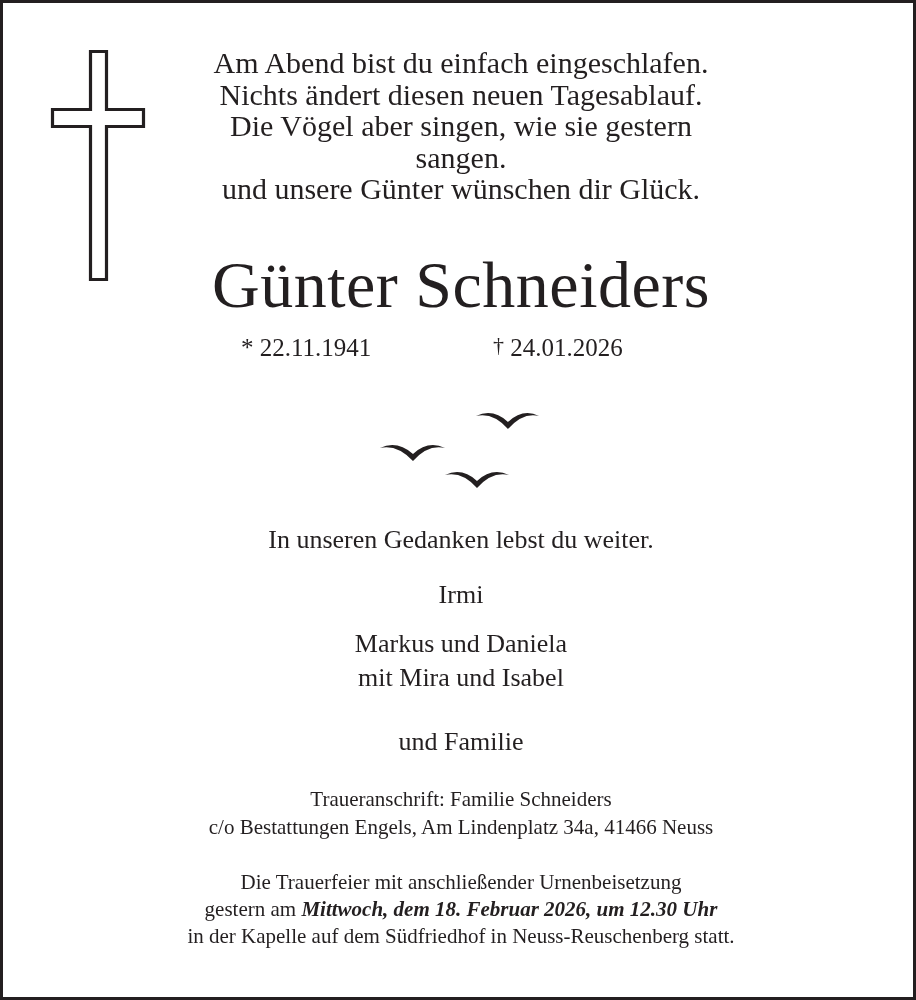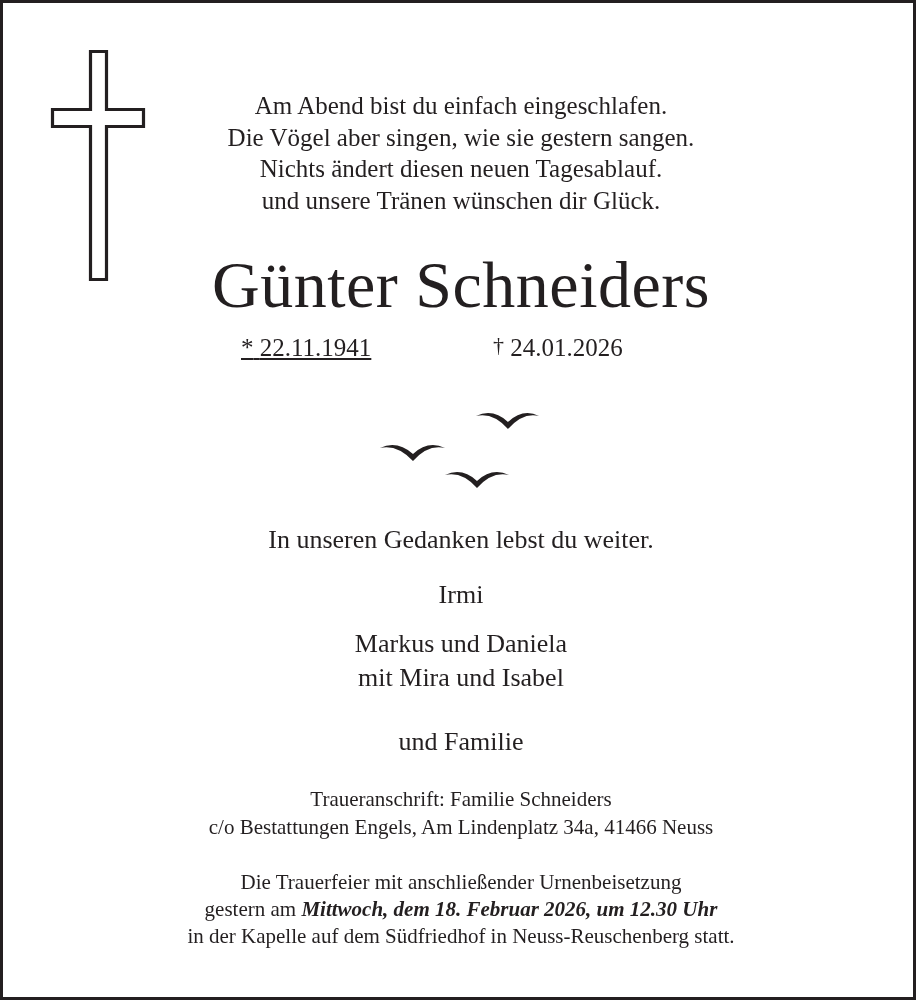--- a/index.html
+++ b/index.html
@@ -9,31 +9,31 @@
       width: 916px; height: 1000px;
       box-sizing: border-box;
       border: 3px solid #231f20;
       background: #ffffff;
       font-family: "Liberation Serif", "DejaVu Serif", serif;
       color: #231f20;
     }
     .cross { position: absolute; left: 47px; top: 47px; width: 96px; height: 231px; }
     .poem {
       position: absolute; left: 180px; top: 44px; width: 556px;
-      text-align: center; font-size: 25px; line-height: 31.5px; margin-top: 43px;
+      text-align: center; font-size: 30px; line-height: 31.5px;
     }
     .name {
       position: absolute; left: 0; top: 236px; width: 916px;
       text-align: center; font-size: 66px; line-height: 92px;
       letter-spacing: 0.5px;
     }
     .dates {
       position: absolute; top: 328px; font-size: 25px; line-height: 34px; white-space: nowrap;
     }
-    .birth { left: 238px; text-decoration: underline; }
+    .birth { left: 238px; }
     .death { left: 490px; }
     .dagger { font-size: 22px; position: relative; top: -4px; }
     .birds { position: absolute; left: 370px; top: 398px; width: 180px; height: 90px; }
     .center-block { position: absolute; left: 0; width: 916px; text-align: center; }
     .motto { top: 519px; font-size: 26px; line-height: 36px; }
     .fam-irmi { top: 574px; font-size: 26px; line-height: 36px; }
     .fam-markus { top: 624px; font-size: 26px; line-height: 34px; }
     .fam-und { top: 721px; font-size: 26px; line-height: 36px; }
     .address { top: 782px; font-size: 21px; line-height: 28px; }
     .ceremony { top: 866px; font-size: 21px; line-height: 27px; }
@@ -44,23 +44,23 @@
 <body>
 
 <div class="frame">
 
   <svg class="cross" viewBox="0 0 96 231" xmlns="http://www.w3.org/2000/svg">
     <path d="M40.5 1.5 H56.5 V59.5 H93.5 V76.5 H56.5 V229.5 H40.5 V76.5 H2.5 V59.5 H40.5 Z" fill="#ffffff" stroke="#231f20" stroke-width="3.2" stroke-linejoin="miter"></path>
   </svg>
 
   <div class="poem">
     <span class="line">Am Abend bist du einfach eingeschlafen.</span>
+    <span class="line">Nichts ändert diesen neuen Tagesablauf.</span>
     <span class="line">Die Vögel aber singen, wie sie gestern sangen.</span>
-    <span class="line">Nichts ändert diesen neuen Tagesablauf.</span>
-    <span class="line">und unsere Tränen wünschen dir Glück.</span>
+    <span class="line">und unsere Günter wünschen dir Glück.</span>
   </div>
 
   <div class="name">Günter Schneiders</div>
 
   <div class="dates birth">
     <span>*</span>
     <span>22.11.1941</span>
   </div>
   <div class="dates death">
     <span class="dagger">†</span>

